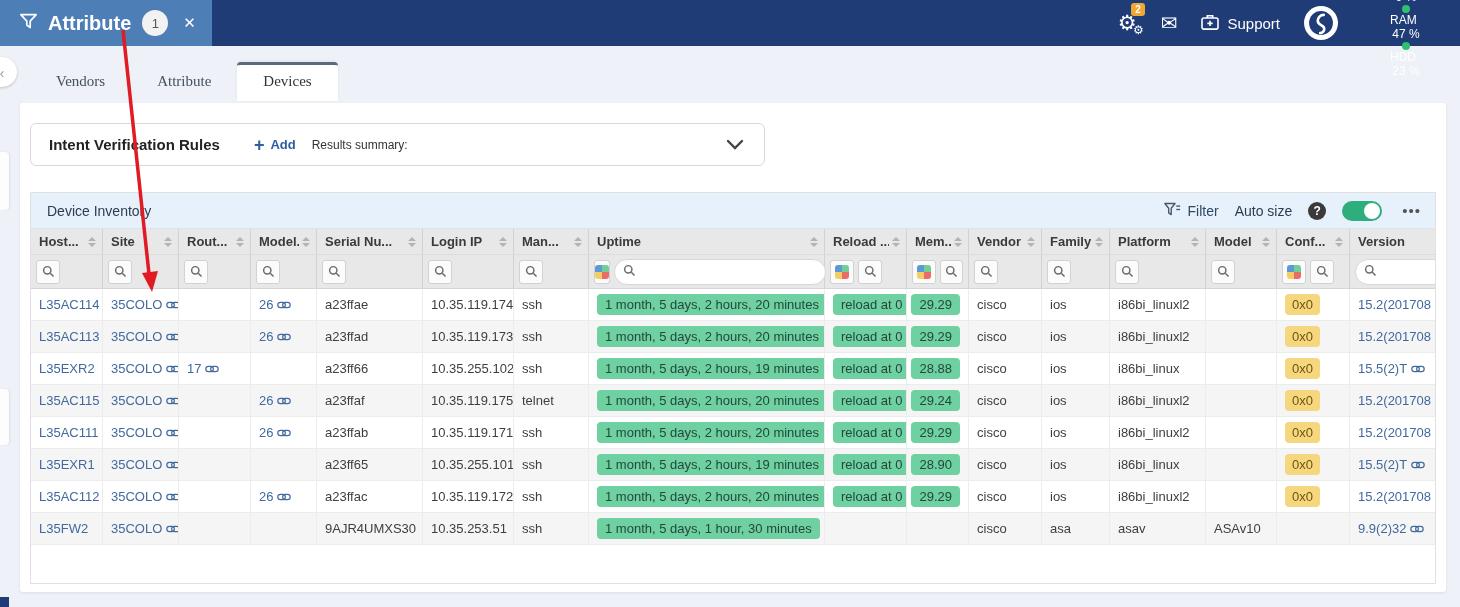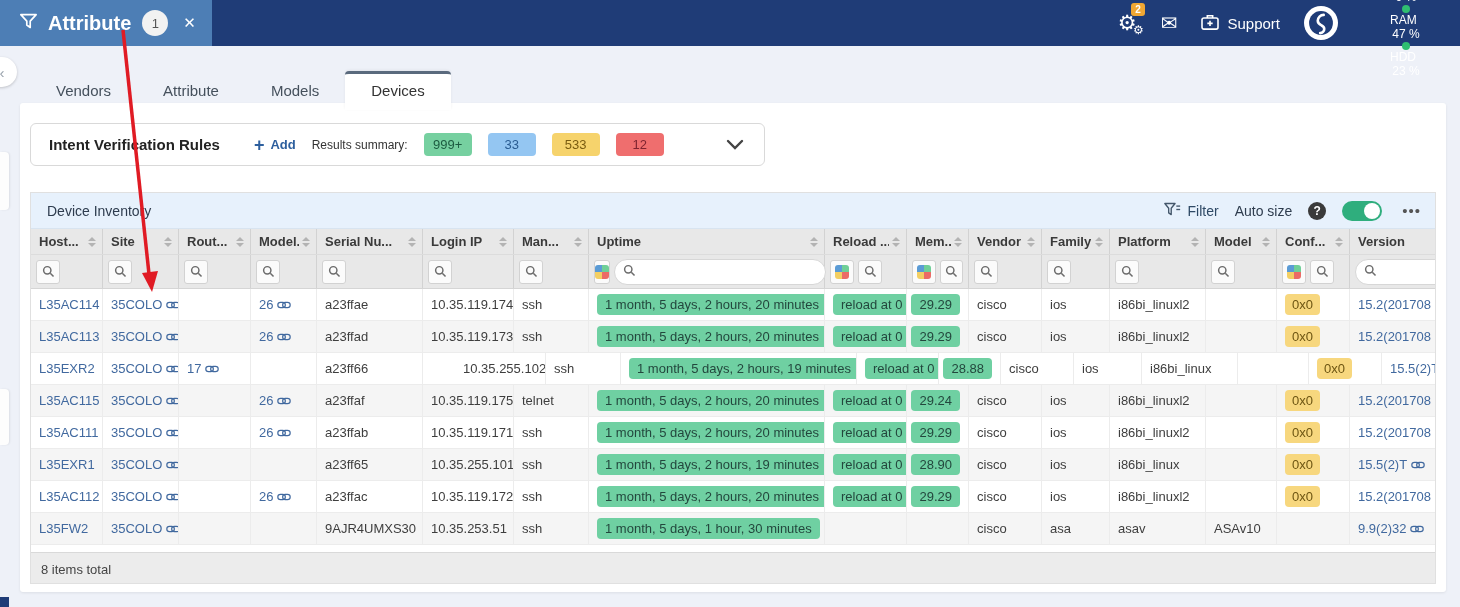--- a/index.html
+++ b/index.html
@@ -21,21 +21,21 @@
   .mailicon{color:#fff;font-size:20px;}
   .support{display:flex;align-items:center;gap:8px;color:#fff;font-size:15px;}
   .avatar{width:34px;height:34px;border-radius:50%;background:#fff;display:flex;align-items:center;justify-content:center;}
   .stats{display:flex;flex-direction:column;gap:1px;width:92px;padding-right:4px;}
   .stat-row{display:flex;align-items:center;color:#fff;font-size:12px;line-height:14px;flex-direction:column;}
   .stat-dot{width:8px;height:8px;border-radius:50%;background:#2fbf71;flex:0 0 8px;}
   .stat-label{width:32px;}
   .stat-val{flex:1;text-align:right;}
 
   
-  .tabs{position:absolute;left:30px;top:71px;display:flex;z-index:5;}
+  .tabs{position:absolute;left:30px;top:62px;display:flex;z-index:5;font-family:Liberation Serif, serif;}
   .tab{padding:11px 26px;font-size:15px;color:#45505c;cursor:pointer;}
   .tab.active{background:#fff;border-top:3px solid #5a6a7d;border-radius:4px 4px 0 0;padding-top:8px;color:#333;box-shadow:0 -1px 3px rgba(0,0,0,.06);}
 
   
   .card{position:absolute;left:20px;top:103px;width:1426px;height:489px;background:#fff;border-radius:3px;box-shadow:0 1px 3px rgba(0,0,0,.08);z-index:4;}
 
   
   .intent{position:absolute;left:10px;top:20px;width:735px;height:43px;border:1px solid #d9d9d9;border-radius:6px;display:flex;align-items:center;gap:16px;padding:0 20px 0 18px;background:#fff;}
   .intent-title{font-size:15px;font-weight:bold;color:#232323;}
   .add-btn{display:flex;align-items:center;gap:6px;color:#2d5f9e;cursor:pointer;margin-left:18px;}
@@ -153,39 +153,32 @@
             <span class="stat-label">HDD</span>
             <span class="stat-val">23 %</span>
           </div>
         </div>
     </div>
   </div>
 
   <div class="tabs">
       <div class="tab">Vendors</div>
       <div class="tab">Attribute</div>
-      <div class="tab">Models</div>
       <div class="tab active">Devices</div>
     </div>
 
   <div class="card">
 
     <div class="intent">
       <span class="intent-title">Intent Verification Rules</span>
       <span class="add-btn">
         <span class="add-plus">+</span>
         <span class="add-label">Add</span>
       </span>
       <span class="summary-label">Results summary:</span>
-      <span class="ibadges">
-          <span class="ibadge" style="background: rgb(118, 208, 160); color: rgb(29, 92, 65);">999+</span>
-          <span class="ibadge" style="background: rgb(148, 198, 242); color: rgb(42, 92, 146);">33</span>
-          <span class="ibadge" style="background: rgb(246, 211, 108); color: rgb(122, 92, 16);">533</span>
-          <span class="ibadge" style="background: rgb(239, 110, 110); color: rgb(126, 36, 48);">12</span>
-        </span>
       <span class="intent-chevron">
         <svg width="18" height="11" viewBox="0 0 18 11">
             <path d="M2 2l7 7 7-7" fill="none" stroke="#444" stroke-width="2.4" stroke-linecap="round"></path>
           </svg>
       </span>
     </div>
 
     <div class="tblwrap">
       <div class="inv-bar">
         <span class="inv-title">Device Inventory</span>
@@ -618,21 +611,21 @@
                 <svg width="14" height="10" viewBox="0 0 26 16">
                   <rect x="1.5" y="3" width="14" height="10" rx="5" fill="none" stroke="#41699f" stroke-width="2.2"></rect>
                   <rect x="10.5" y="3" width="14" height="10" rx="5" fill="none" stroke="#41699f" stroke-width="2.2"></rect>
                 </svg>
               </span>
             </div>
             <div class="td link" style="width: 66px;"></div>
             <div class="td text" style="width: 106px;">
               <span>a23ff66</span>
             </div>
-            <div class="td text" style="width: 91px; margin-left: 32px;">
+            <div class="td text" style="width: 91px;">
               <span>10.35.255.102</span>
             </div>
             <div class="td text" style="width: 75px;">
               <span>ssh</span>
             </div>
             <div class="td pill-green" style="width: 236px;">
               <span class="pill g">1 month, 5 days, 2 hours, 19 minutes</span>
             </div>
             <div class="td pill-green" style="width: 82px;">
               <span class="pill g">reload at 0</span>
@@ -940,23 +933,20 @@
               <span class="lnkic">
                 <svg width="14" height="10" viewBox="0 0 26 16">
                   <rect x="1.5" y="3" width="14" height="10" rx="5" fill="none" stroke="#41699f" stroke-width="2.2"></rect>
                   <rect x="10.5" y="3" width="14" height="10" rx="5" fill="none" stroke="#41699f" stroke-width="2.2"></rect>
                 </svg>
               </span>
             </div>
           </div>
         </div>
       <div class="tgap"></div>
-      <div class="tfooter">
-        <span>8 items total</span>
-      </div>
     </div>
   </div>
 
   <div class="collapse-btn">‹</div>
   <div class="edge-tab t1"></div>
   <div class="edge-tab t2"></div>
   <div class="corner-sq"></div>
 
   <svg class="annot" width="1460" height="607" viewBox="0 0 1460 607">
     <line x1="123" y1="30" x2="149" y2="274" stroke="#e01b24" stroke-width="3.5"></line>

